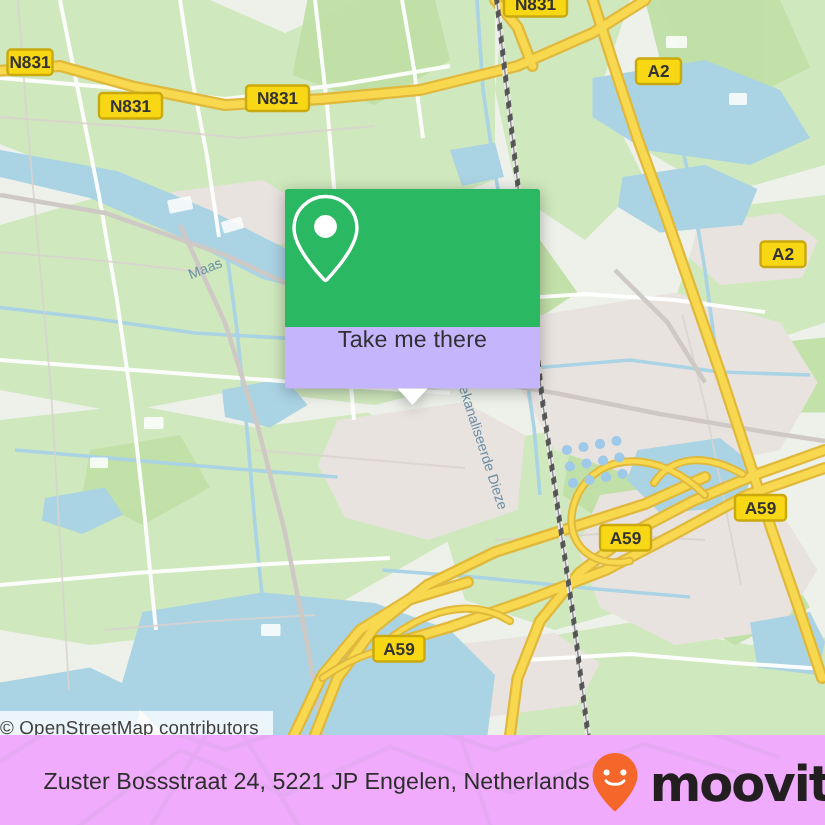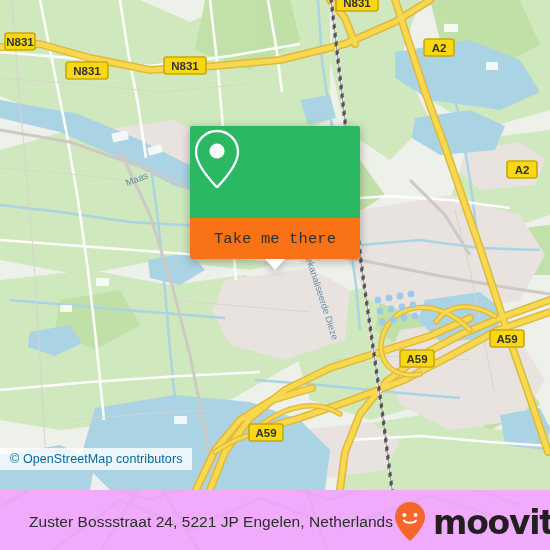--- a/index.html
+++ b/index.html
@@ -9,41 +9,41 @@
     background:#ffffff;
   }
   #app{position:relative;width:550px;height:550px;overflow:hidden;background:#fff;}
 
   
   #map{position:absolute;left:0;top:0;width:550px;height:490px;overflow:hidden;background:#e9efe3;}
   #map svg{position:absolute;left:0;top:0;}
 
   
   #attribution{
-    position:absolute;left:0;top:448px;height:22px;
+    position:absolute;left:0;top:474px;height:22px;
     background:rgba(255,255,255,.78);
     display:flex;align-items:center;
-    padding:0 9px 0 10px;
-    font-size:12.5px;color:#0369a1;letter-spacing:.1px;
+    padding:0 9px 0 0;
+    font-size:12.5px;color:#404040;letter-spacing:.1px;
     white-space:nowrap;
   }
 
   
   #popup{
     position:absolute;left:190px;top:126px;width:170px;
     filter:drop-shadow(0 2px 5px rgba(0,0,0,.30));
   }
   #popup-head{
     height:92px;border-radius:2px 2px 0 0;
     display:flex;align-items:center;justify-content:center;
   }
   #popup-body{
-    background:#f97316;height:41px;border-radius:0 0 2px 2px;
-    display:flex;align-items:center;justify-content:center;
-    font-size:15.5px;color:#303030;letter-spacing:.1px;font-family:Liberation Mono, monospace;
+    background:#c4b5fd;height:41px;border-radius:0 0 2px 2px;
+    display:flex;align-items:flex-start;justify-content:center;
+    font-size:15.5px;color:#303030;letter-spacing:.1px;
   }
   #popup-tail{
     position:absolute;left:50%;top:133px;margin-left:-10px;
     width:0;height:0;border-left:10px solid transparent;
     border-right:10px solid transparent;border-top:11px solid #fff;
   }
 
   
   #footer{
     position:absolute;left:0;top:490px;width:550px;height:64px;

